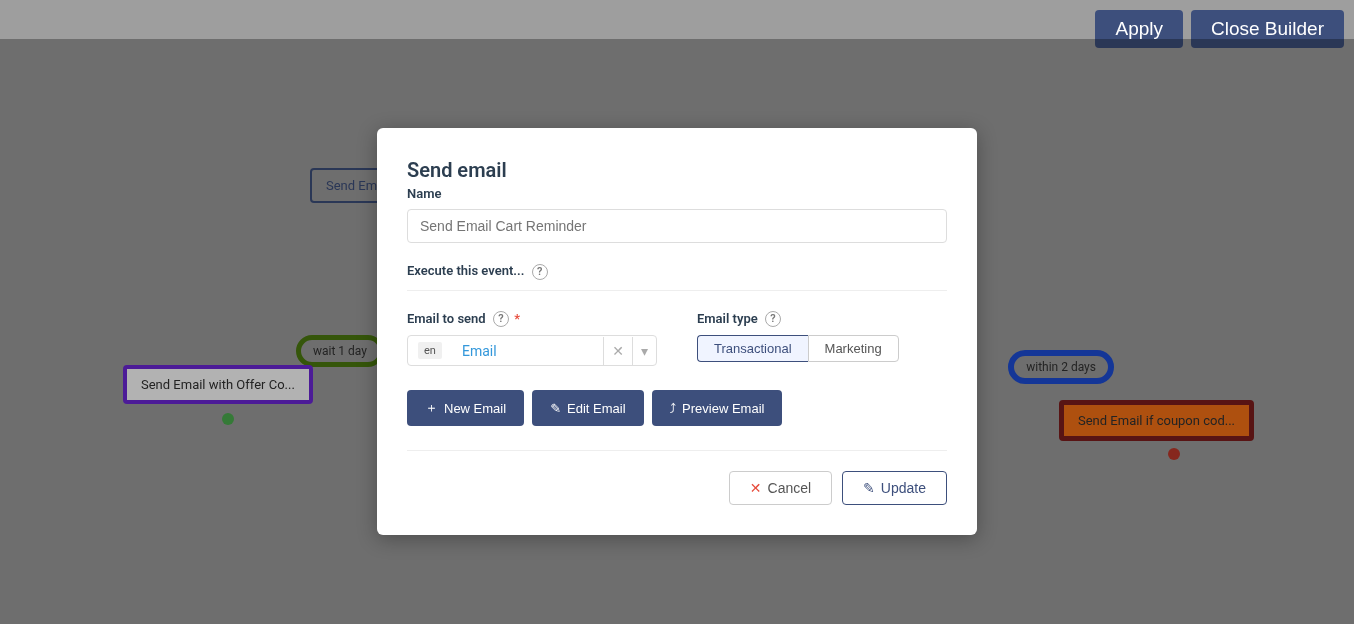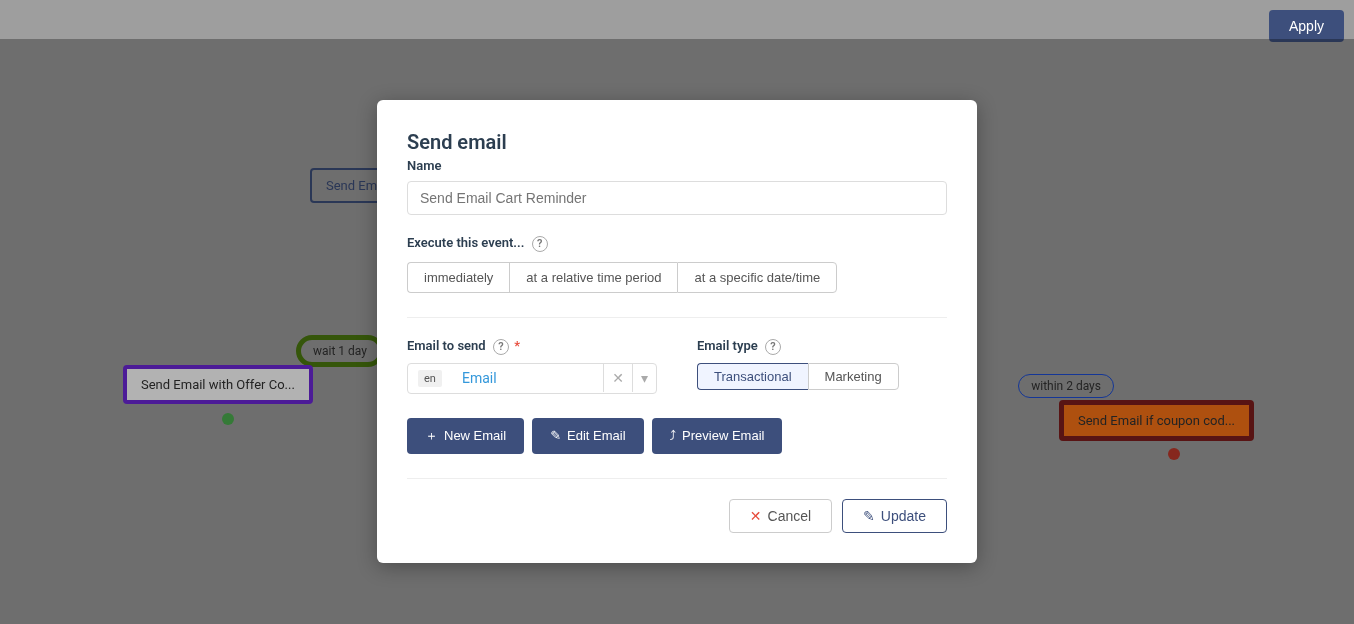--- a/index.html
+++ b/index.html
@@ -27,21 +27,21 @@
       display: flex;
       gap: 8px;
       z-index: 10;
     }
 
     .top-bar-btn {
       padding: 8px 20px;
       border: none;
       border-radius: 4px;
       cursor: pointer;
-      font-size: 14px;
+      font-size: 19px;
       font-weight: 500;
       color: #fff;
     }
 
     .btn-apply {
       background: #3d4f7c;
     }
 
     .btn-close-builder {
       background: #3d4f7c;
@@ -83,25 +83,24 @@
       border: 2px solid #3d4f7c;
       border-radius: 4px;
       color: #3d4f7c;
       background: transparent;
     }
 
     .node-within-days {
       top: 350px;
       right: 240px;
       background: transparent;
-      border: 1px solid #1d4ed8;
+      border: 6px solid #1d4ed8;
       border-radius: 20px;
       padding: 4px 12px;
       font-size: 12px;
-      margin-top: 24px;
     }
 
     .node-send-coupon {
       top: 400px;
       right: 100px;
       border: 5px solid #7f1d1d;
       background: #f97316;
       border-radius: 4px;
     }
 
@@ -433,42 +432,38 @@
 </div>
 
 <div class="canvas-node node-send-coupon">
   <span>Send Email if coupon cod...</span>
 </div>
 
 <div class="dot dot-red" style="top:448px; right:174px;"></div>
 
 <div class="top-bar">
   <button class="top-bar-btn btn-apply">Apply</button>
+  <button class="top-bar-btn btn-close-builder">Close Builder</button>
 </div>
 
 <div class="overlay">
   <div class="modal">
 
     <h2 class="modal-title">Send email</h2>
 
     
     <label class="field-label">
       <span>Name</span>
     </label>
     <input class="name-input" type="text" placeholder="Send Email Cart Reminder" style="">
 
     
     <div class="execute-label">
       <span>Execute this event...</span>
       <span class="help-icon">?</span>
-    </div>
-    <div class="execute-options">
-      <button class="exec-btn active">immediately</button>
-      <button class="exec-btn">at a relative time period</button>
-      <button class="exec-btn">at a specific date/time</button>
     </div>
 
     <hr class="divider">
 
     
     <div class="two-col">
 
       <div class="col-left">
         <label class="field-label">
           Email to send

